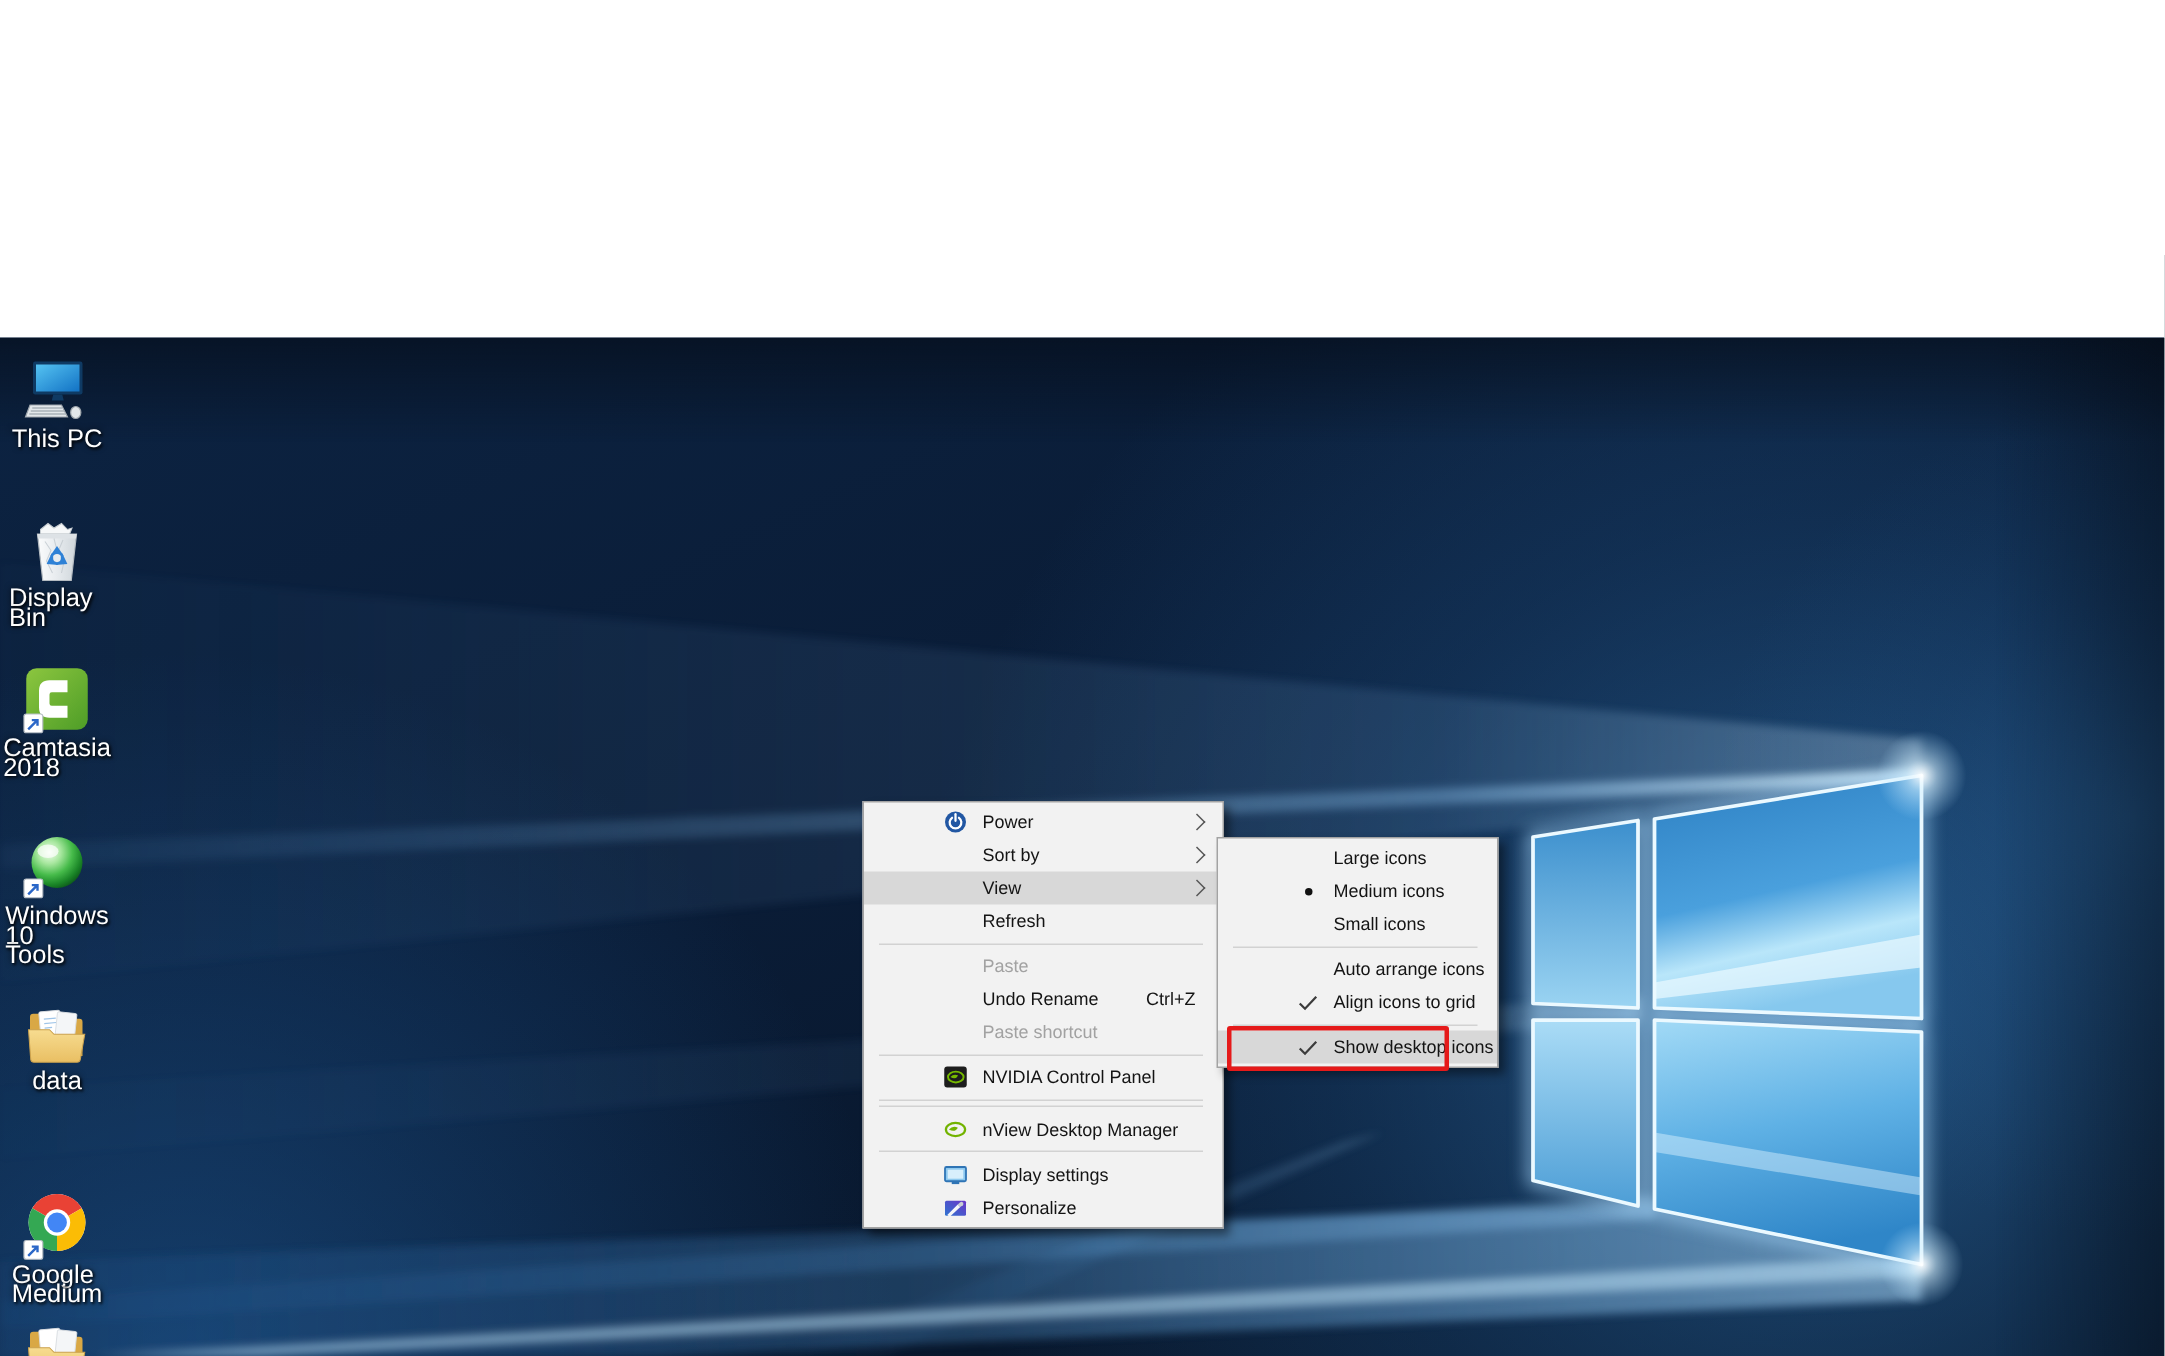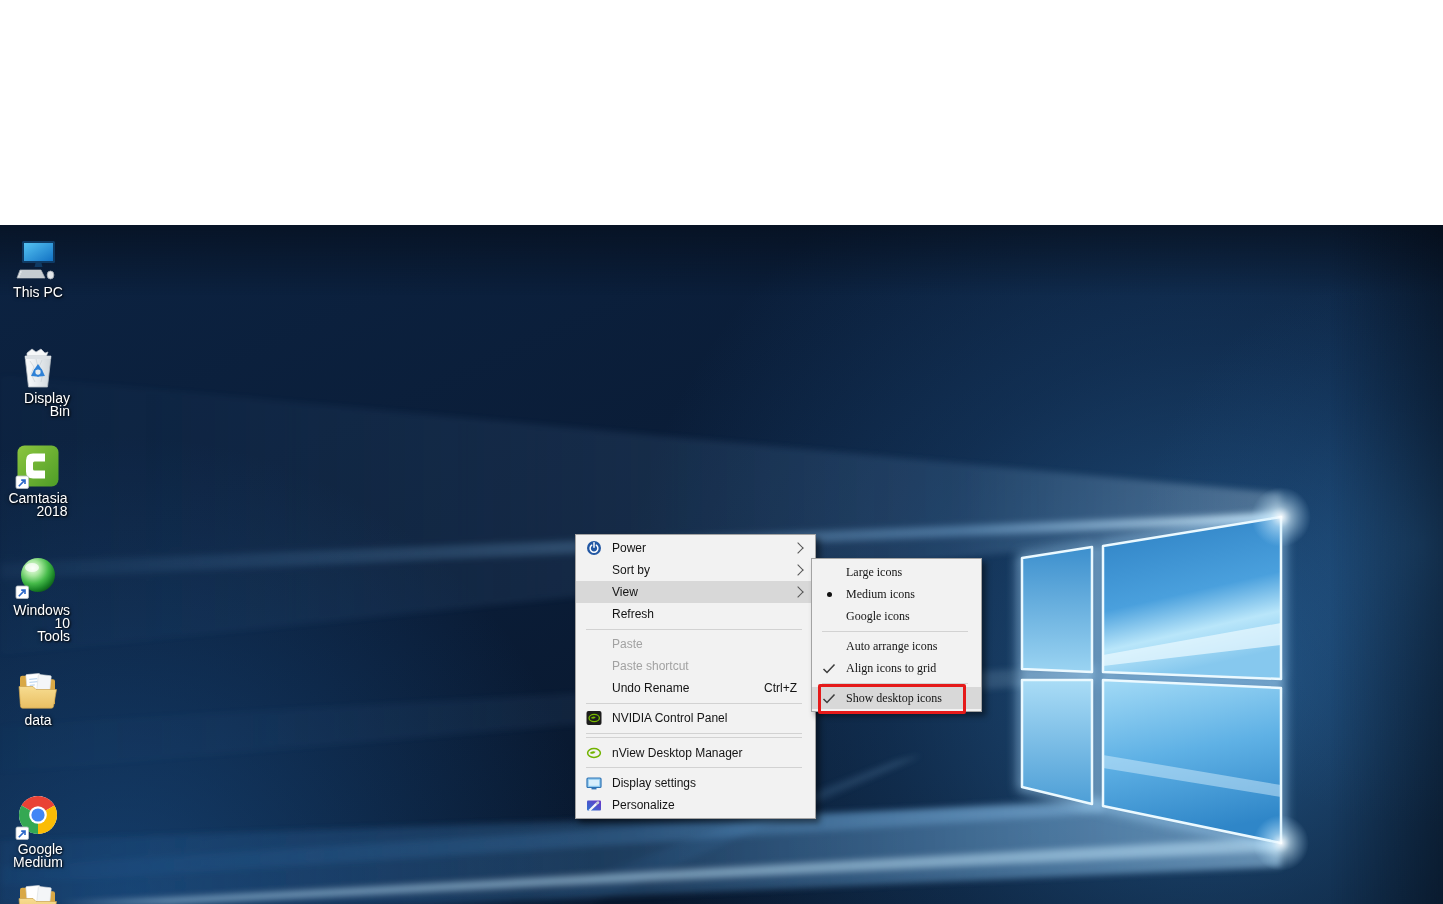--- a/index.html
+++ b/index.html
@@ -5,29 +5,29 @@
   html,body{margin:0;padding:0;background:#fff;}
   .stage{position:relative;width:1443px;height:904px;overflow:hidden;
          font-family:"Liberation Sans",sans-serif;background:#fff;}
   .topband{position:absolute;left:0;top:0;width:1443px;height:225px;background:#ffffff;}
   .desktop{position:absolute;left:0;top:225px;width:1443px;height:679px;overflow:hidden;background:#0a1c36;}
   .wp{position:absolute;left:0;top:0;display:block;}
 
   
   .dicon{position:absolute;left:6px;width:64px;display:flex;flex-direction:column;align-items:center;z-index:5;}
   .dicon svg.ic{display:block;width:48px;height:48px;}
-  .dicon .lbl{margin-top:1px;font-size:14px;line-height:13px;color:#fff;text-align:right;
+  .dicon .lbl{margin-top:1px;font-size:17px;line-height:13px;color:#fff;text-align:left;
               text-shadow:1px 1px 2px rgba(0,0,0,.95),0 0 4px rgba(0,0,0,.7);}
 
   
   .menu{position:absolute;background:#f2f2f2;border:1px solid #a3a3a3;padding:2px 0;
         box-shadow:4px 4px 6px rgba(0,0,0,.45);box-sizing:border-box;}
   .mainmenu{left:575px;top:309px;width:241px;z-index:10;}
-  .submenu{left:811px;top:333px;width:171px;z-index:20;font-family:Liberation Serif, serif;}
-  .mi{height:22px;display:flex;align-items:center;font-size:12px;color:#141414;cursor:default;}
+  .submenu{left:811px;top:333px;width:188px;z-index:20;}
+  .mi{height:22px;display:flex;align-items:center;font-size:12px;color:#141414;cursor:default;padding-left:43px;}
   .mi.hl{background:#d8d8d8;}
   .mi.dis{color:#a2a2a2;}
   .gut{width:36px;flex:none;display:flex;justify-content:center;align-items:center;}
   .submenu .gut{width:34px;}
   .gut svg{display:block;}
   .lab{flex:1;white-space:nowrap;}
   .acc{padding-right:18px;font-size:12px;}
   .chev{flex:none;width:7px;height:7px;border-top:1.4px solid #565656;border-right:1.4px solid #565656;
         transform:rotate(45deg);margin-right:13px;}
   .sep{height:1px;background:#d2d2d2;margin:3.5px 13px 3.5px 10px;}
@@ -299,28 +299,28 @@
       </div>
       <div class="mi">
         <span class="gut"></span>
         <span class="lab">Refresh</span>
       </div>
       <div class="sep"></div>
       <div class="mi dis">
         <span class="gut"></span>
         <span class="lab">Paste</span>
       </div>
-      <div class="mi dis">
-        <span class="gut"></span>
-        <span class="lab">Paste shortcut</span>
-      </div>
       <div class="mi">
         <span class="gut"></span>
         <span class="lab">Undo Rename</span>
         <span class="acc">Ctrl+Z</span>
+      </div>
+      <div class="mi dis">
+        <span class="gut"></span>
+        <span class="lab">Paste shortcut</span>
       </div>
       <div class="sep"></div>
       <div class="mi">
         <span class="gut">
             <svg width="16" height="16" viewBox="0 0 16 16">
           <rect x="0.5" y="1" width="15" height="14" rx="2" fill="#1d1d1d"></rect>
           <ellipse cx="8.2" cy="8" rx="5.2" ry="3.6" fill="none" stroke="#76b900" stroke-width="1.3"></ellipse>
           <path d="M4.6 8 q2.2 -2.4 5.2 -1 q-1.6 3 -5.2 1z" fill="#76b900"></path>
         </svg>
           </span>
@@ -372,21 +372,21 @@
         <span class="lab">Large icons</span>
       </div>
       <div class="mi">
         <span class="gut">
             <span class="bullet"></span>
           </span>
         <span class="lab">Medium icons</span>
       </div>
       <div class="mi">
         <span class="gut"></span>
-        <span class="lab">Google icons</span>
+        <span class="lab">Small icons</span>
       </div>
       <div class="sep"></div>
       <div class="mi">
         <span class="gut"></span>
         <span class="lab">Auto arrange icons</span>
       </div>
       <div class="mi">
         <span class="gut">
             <svg width="14" height="11" viewBox="0 0 14 11">
           <polyline points="1.5,6 5,9.5 12.5,1.5" fill="none" stroke="#3c3c3c" stroke-width="1.5"></polyline>

